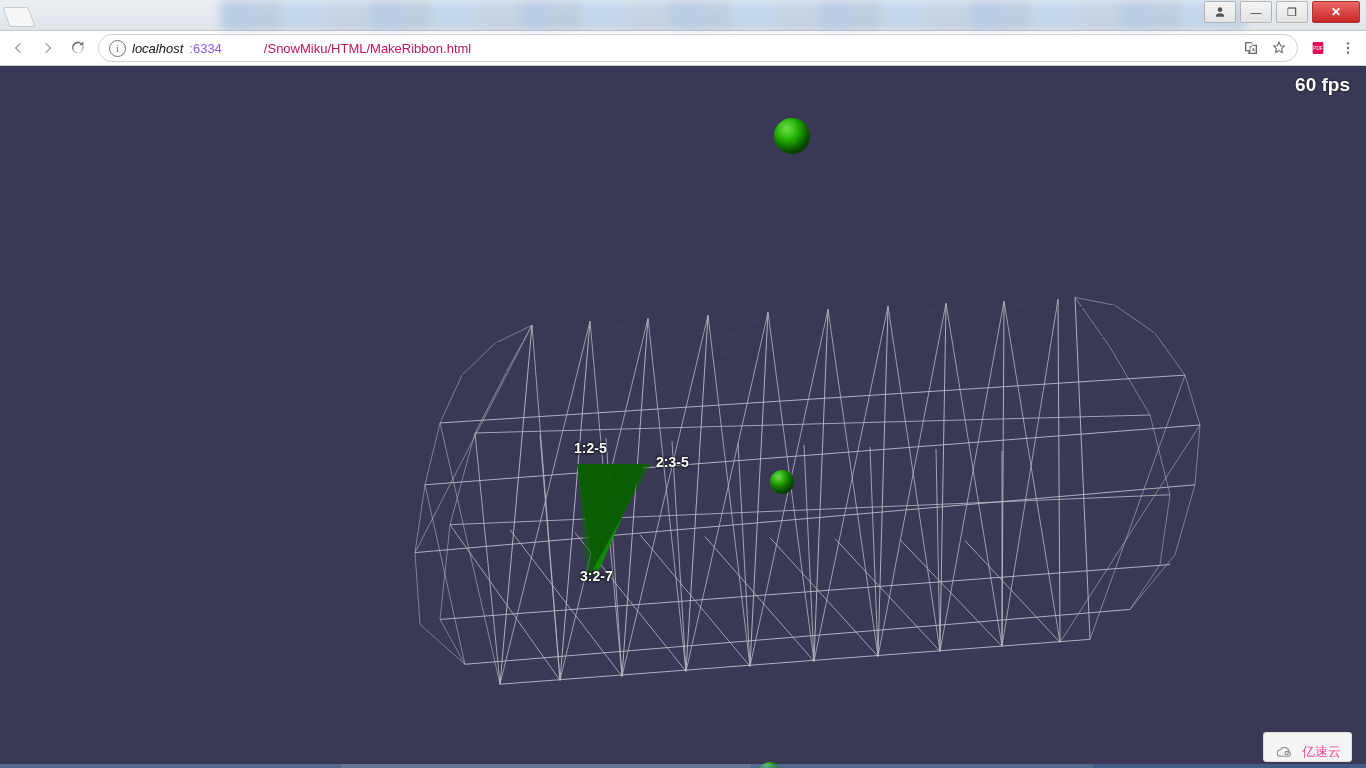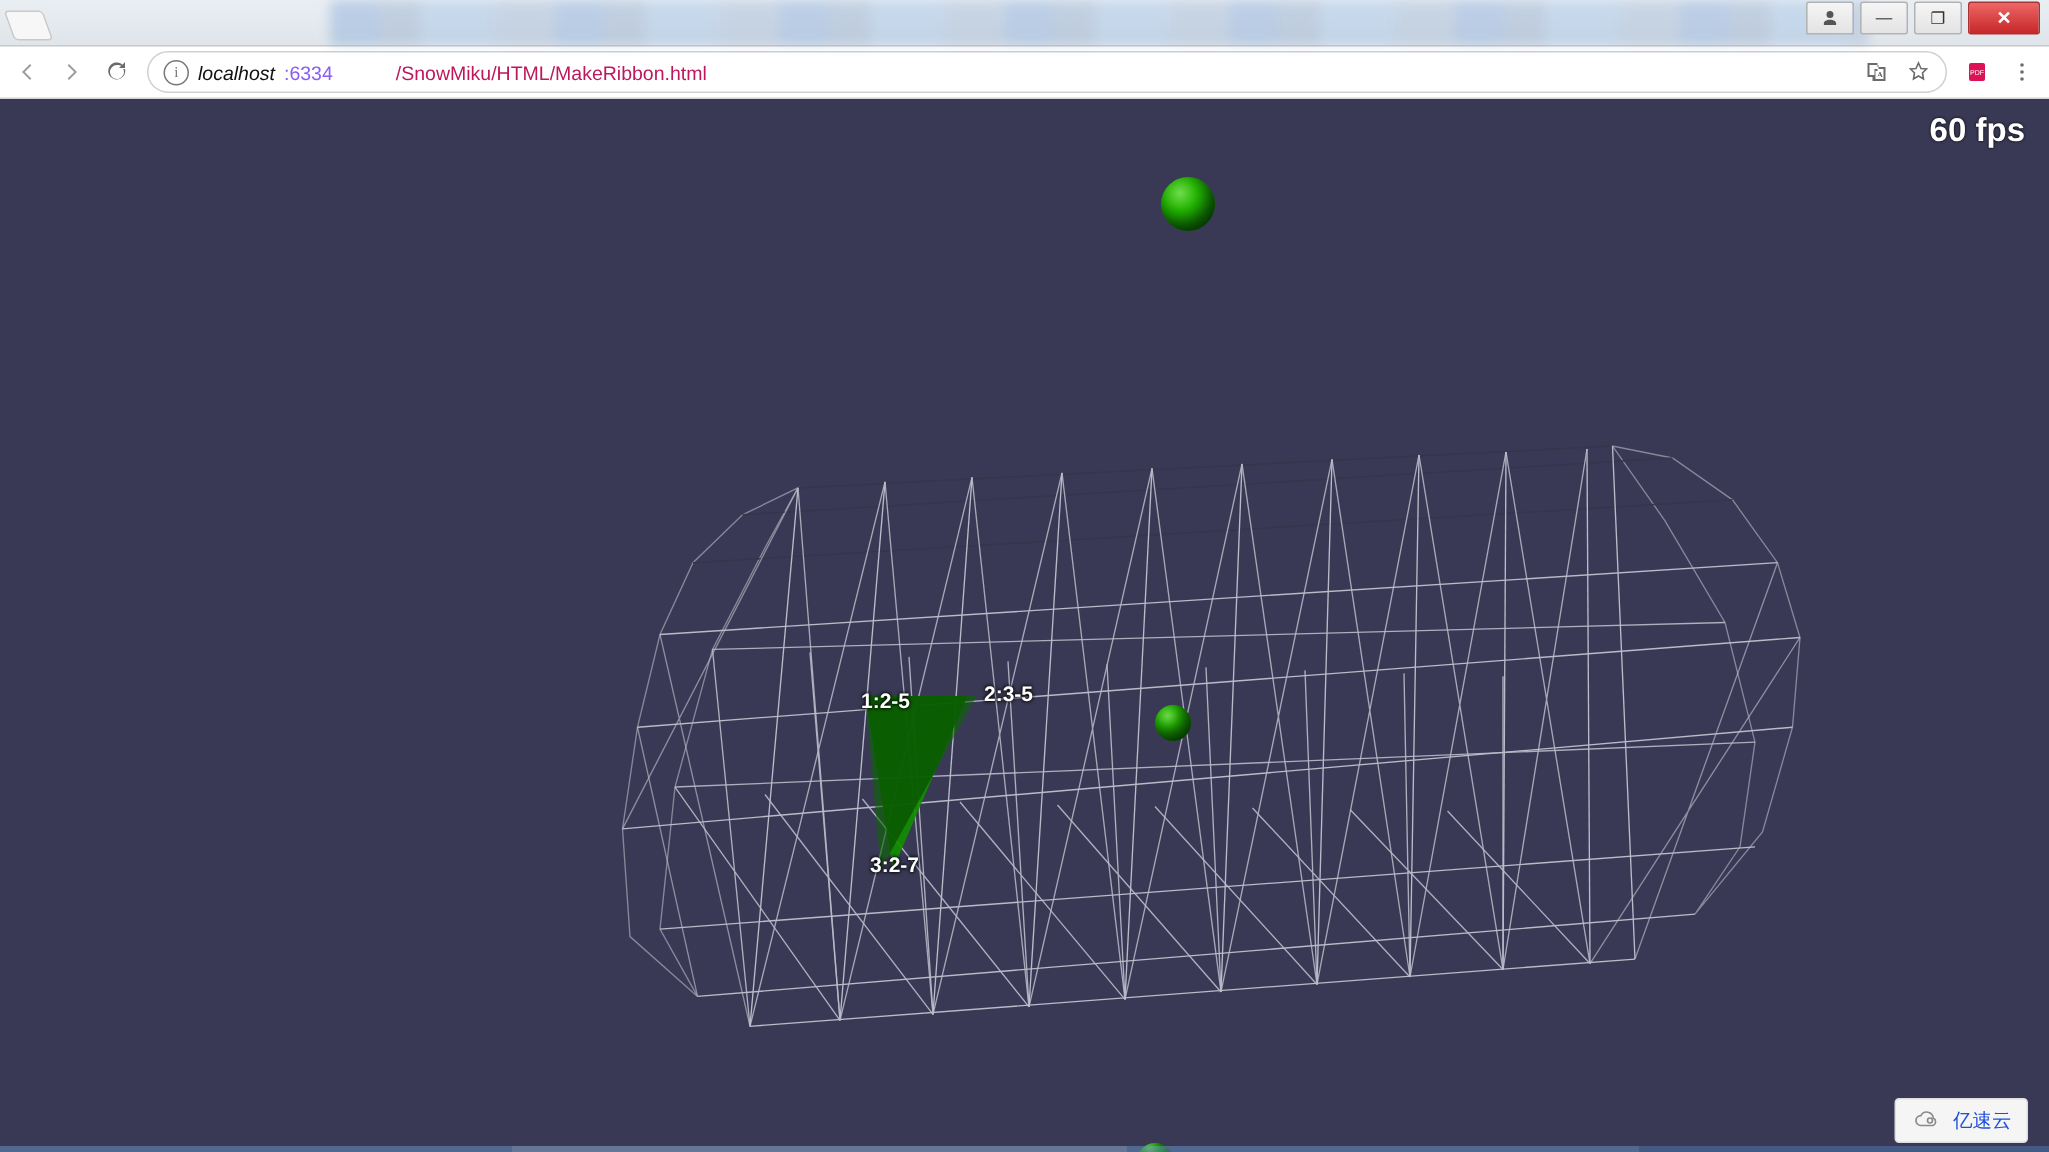--- a/index.html
+++ b/index.html
@@ -101,21 +101,21 @@
   .addr-spacer{flex:1;}
   .addr-right{display:flex;gap:12px;align-items:center;color:#6b6b6b;}
   .addr-right .ico{width:16px;height:16px;display:flex;align-items:center;justify-content:center;}
 
   
   .viewport{
     flex:1;position:relative;overflow:hidden;
     background:var(--viewport-bg);
   }
   .fps{
-    position:absolute;top:8px;right:16px;color:#fff;font-size:22px;font-weight:600;
+    position:absolute;top:8px;right:16px;color:#fff;font-size:19px;font-weight:600;
     font-family:Arial,sans-serif;text-shadow:0 0 2px #000;
   }
   .scene{position:absolute;inset:0;}
   .scene svg{position:absolute;inset:0;width:100%;height:100%;}
 
   .green-sphere{
     position:absolute;border-radius:50%;
     background:radial-gradient(circle at 35% 30%, #6edc4b 0%, #22b400 35%, var(--green-dark) 70%, #064d00 100%);
     box-shadow:inset -4px -6px 10px rgba(0,0,0,.5);
   }
@@ -144,23 +144,23 @@
 
   .vlabel{
     position:absolute;color:#fff;font-size:14px;font-weight:600;
     font-family:Arial,sans-serif;text-shadow:0 0 3px #000,0 0 2px #000;
     white-space:nowrap;
   }
 
   
   .watermark{
     position:absolute;right:14px;bottom:6px;height:28px;padding:0 10px;
-    display:flex;align-items:center;gap:6px;
+    display:flex;align-items:flex-end;gap:6px;
     background:rgba(255,255,255,.95);border:1px solid #ddd;border-radius:3px;
-    font-size:13px;color:#1d4ed8;
+    font-size:13px;color:#ec4899;
   }
   .watermark svg{width:22px;height:16px;}
   .bottombar{
     position:absolute;left:0;right:0;bottom:0;height:4px;
     background:linear-gradient(90deg,#6ea1d6 0 25%,#9cc0e6 25% 55%,#6ea1d6 55% 80%,#4d84bd 80%);
     opacity:.45;
   }
 </style>
 </head>
 <body>
@@ -314,21 +314,21 @@
           </g>
         </g>
       </svg>
 
       <div class="tri"></div>
 
       <div class="green-sphere sphere-top"></div>
       <div class="green-sphere sphere-mid"></div>
       <div class="green-sphere sphere-bot"></div>
 
-      <span class="vlabel" style="left:574px;top:393px">1:2-5</span>
+      <span class="vlabel" style="left:574px;top:374px">1:2-5</span>
       <span class="vlabel" style="left:656px;top:388px">2:3-5</span>
       <span class="vlabel" style="left:580px;top:502px">3:2-7</span>
     </div>
 
     <div class="watermark">
       <svg viewBox="0 0 40 24">
         <path fill="none" stroke="#8a8a8a" stroke-width="2" d="M12 18a6 6 0 010-12 8 8 0 0115 3 5 5 0 010 9H12z"></path>
         <circle cx="23" cy="12" r="3" fill="none" stroke="#8a8a8a" stroke-width="2"></circle>
       </svg>
       <span>亿速云</span>

